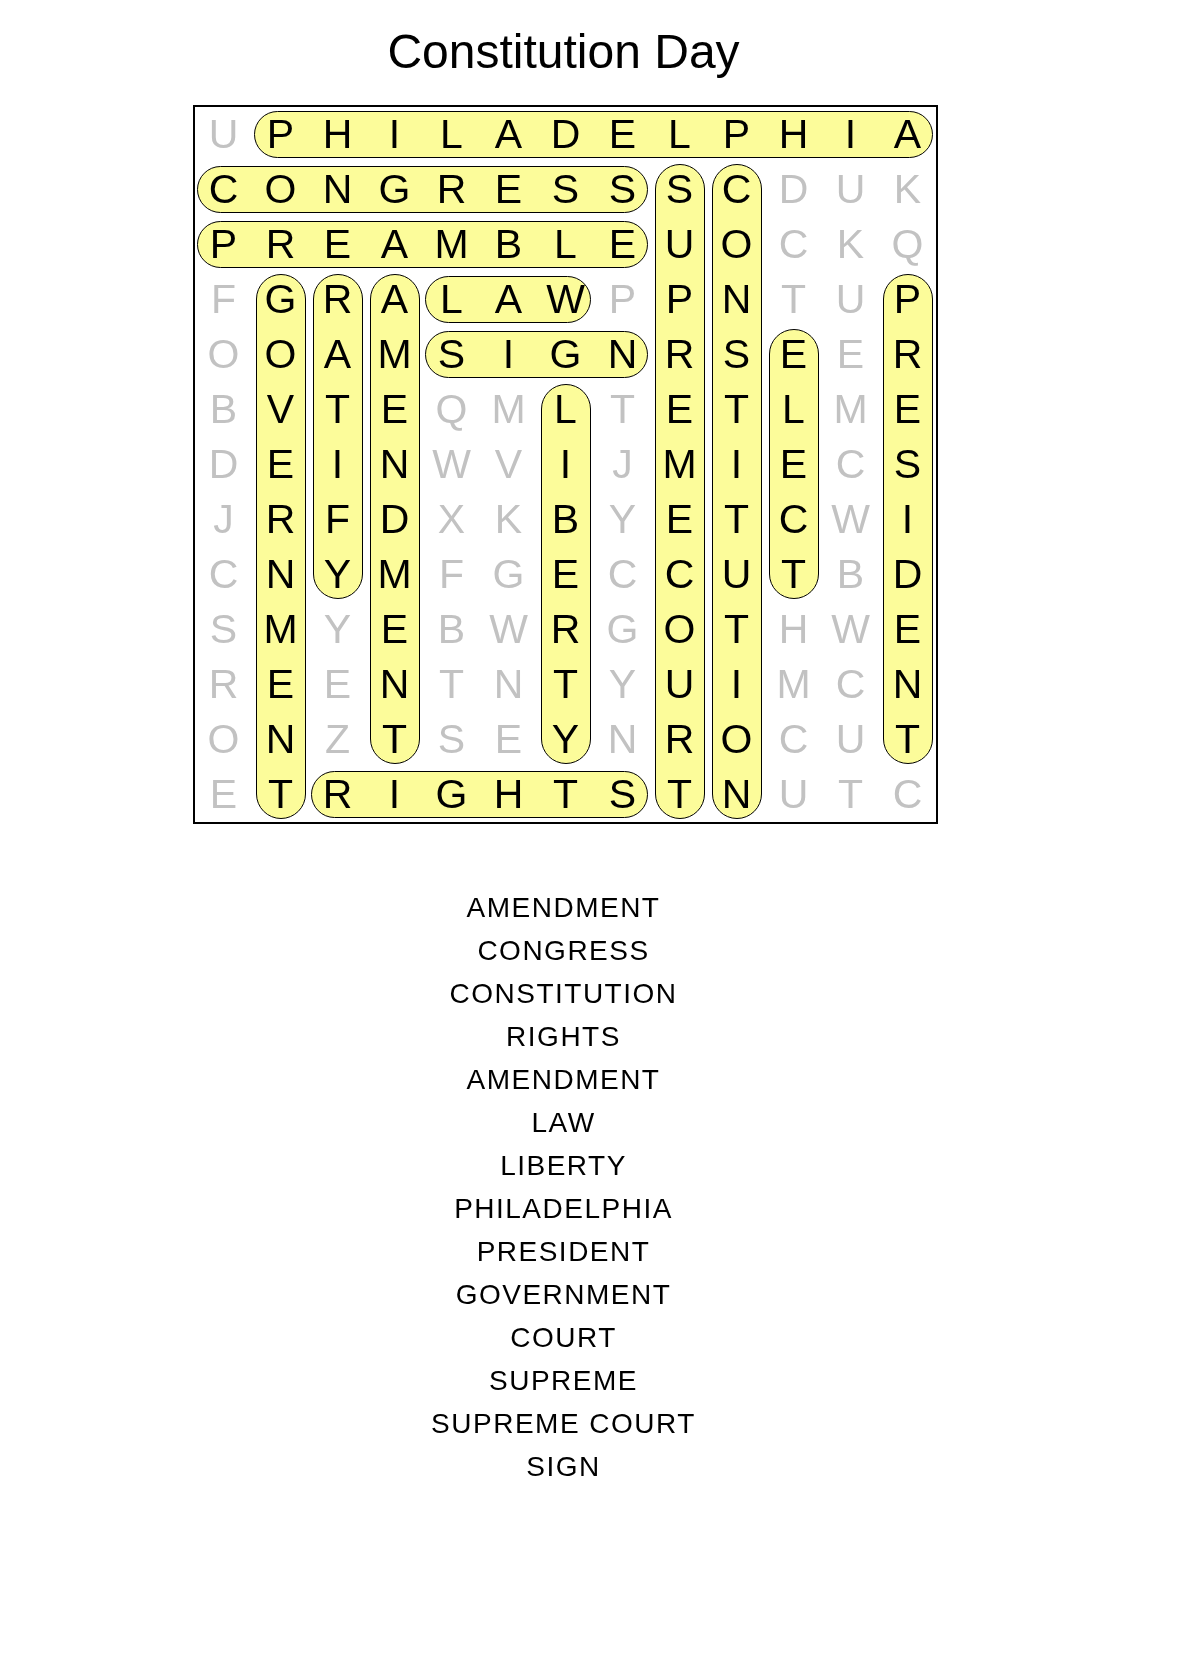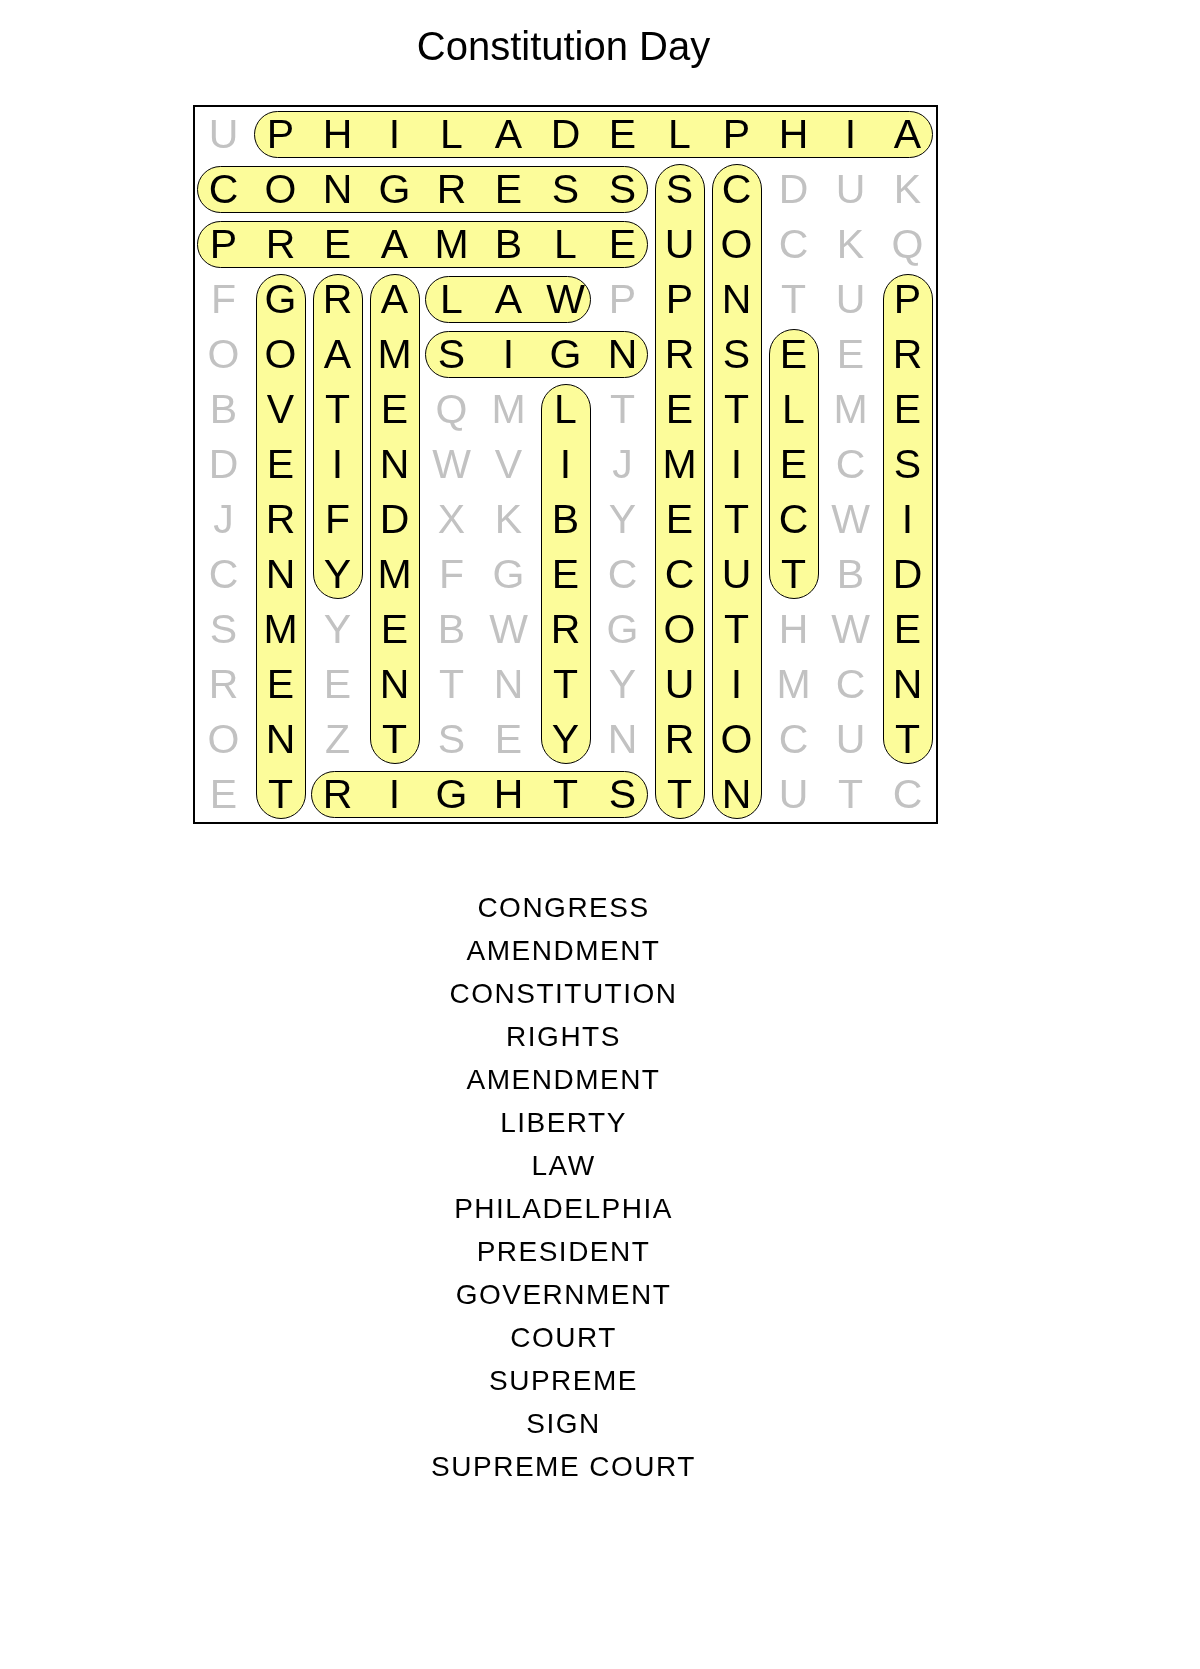--- a/index.html
+++ b/index.html
@@ -20,21 +20,21 @@
     top: 0;
     width: 741px;
     height: 1669px;
   }
   .title {
     position: absolute;
     top: 24px;
     left: 0;
     width: 100%;
     text-align: center;
-    font-size: 40px;
+    font-size: 48px;
     font-weight: normal;
     margin: 0;
     color: #000;
     white-space: nowrap;
   }
   .subtitle {
     position: absolute;
     top: 83px;
     left: 0;
     width: 100%;
@@ -268,28 +268,28 @@
       <div class="cell" style="left: 285px; top: 660px; width: 57px; height: 55px; color: rgb(0, 0, 0);">H</div>
       <div class="cell" style="left: 342px; top: 660px; width: 57px; height: 55px; color: rgb(0, 0, 0);">T</div>
       <div class="cell" style="left: 399px; top: 660px; width: 57px; height: 55px; color: rgb(0, 0, 0);">S</div>
       <div class="cell" style="left: 456px; top: 660px; width: 57px; height: 55px; color: rgb(0, 0, 0);">T</div>
       <div class="cell" style="left: 513px; top: 660px; width: 57px; height: 55px; color: rgb(0, 0, 0);">N</div>
       <div class="cell" style="left: 570px; top: 660px; width: 57px; height: 55px; color: rgb(194, 194, 194);">U</div>
       <div class="cell" style="left: 627px; top: 660px; width: 57px; height: 55px; color: rgb(194, 194, 194);">T</div>
       <div class="cell" style="left: 684px; top: 660px; width: 57px; height: 55px; color: rgb(194, 194, 194);">C</div>
     </div>
   <div class="words" id="word-list">
+      <div class="word">AMENDMENT</div>
       <div class="word">CONGRESS</div>
-      <div class="word">AMENDMENT</div>
       <div class="word">CONSTITUTION</div>
       <div class="word">RIGHTS</div>
       <div class="word">AMENDMENT</div>
+      <div class="word">LAW</div>
       <div class="word">LIBERTY</div>
-      <div class="word">LAW</div>
       <div class="word">PHILADELPHIA</div>
       <div class="word">PRESIDENT</div>
       <div class="word">GOVERNMENT</div>
       <div class="word">COURT</div>
       <div class="word">SUPREME</div>
+      <div class="word">SUPREME COURT</div>
       <div class="word">SIGN</div>
-      <div class="word">SUPREME COURT</div>
     </div>
 </div>
 
 </body></html>

